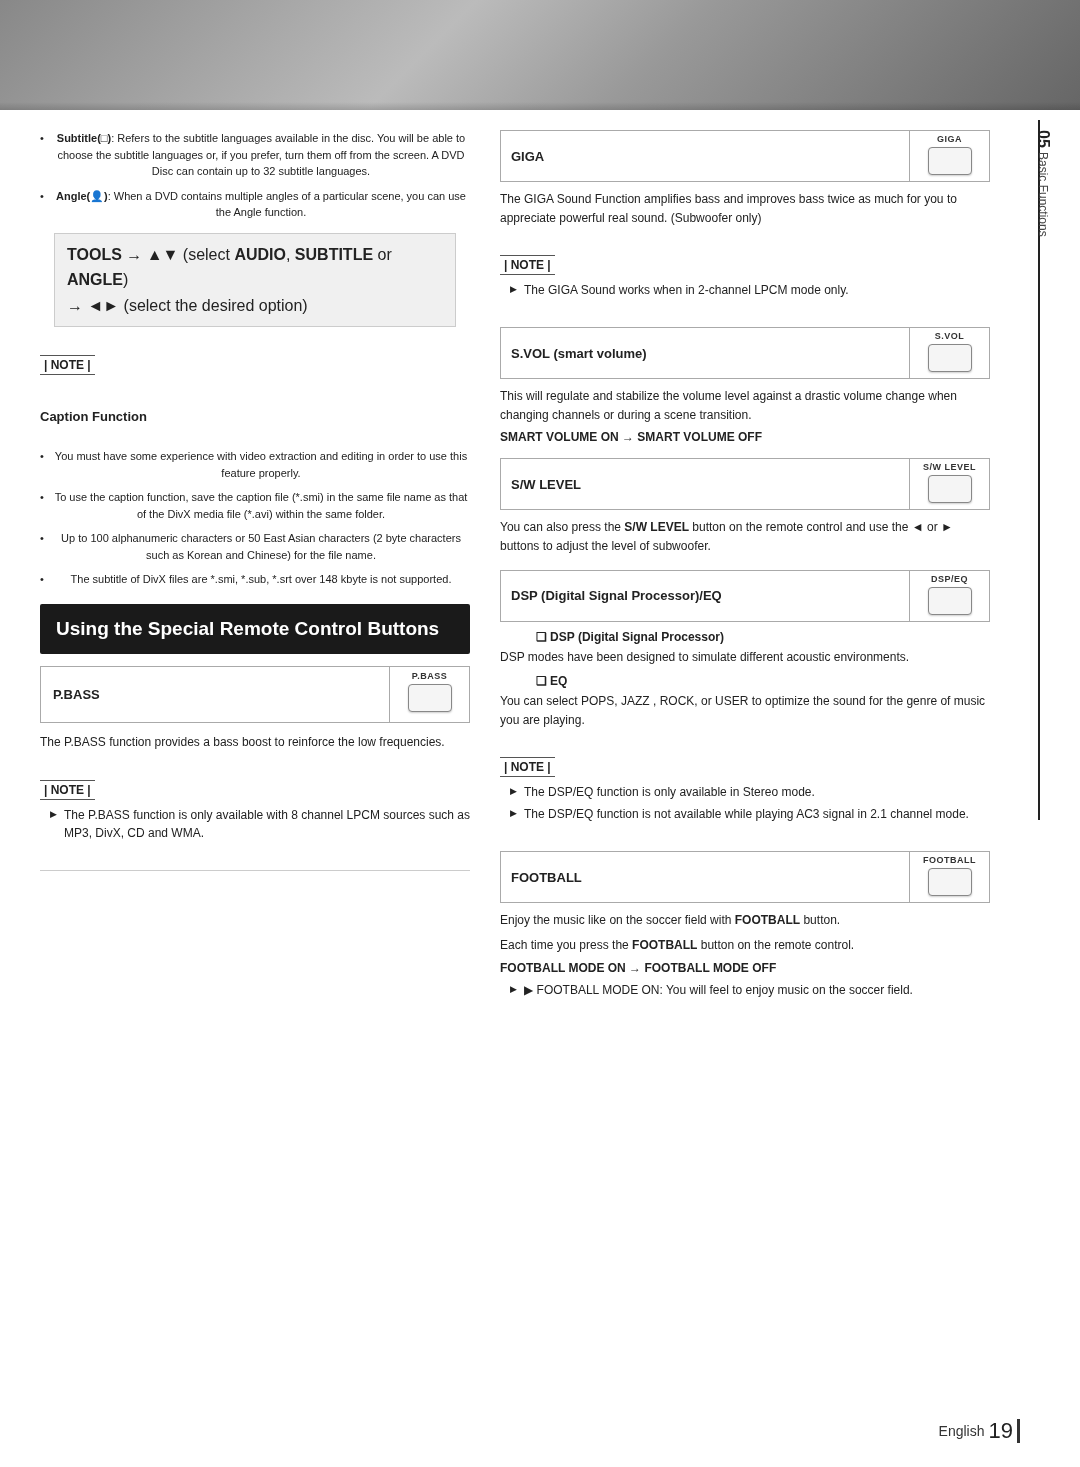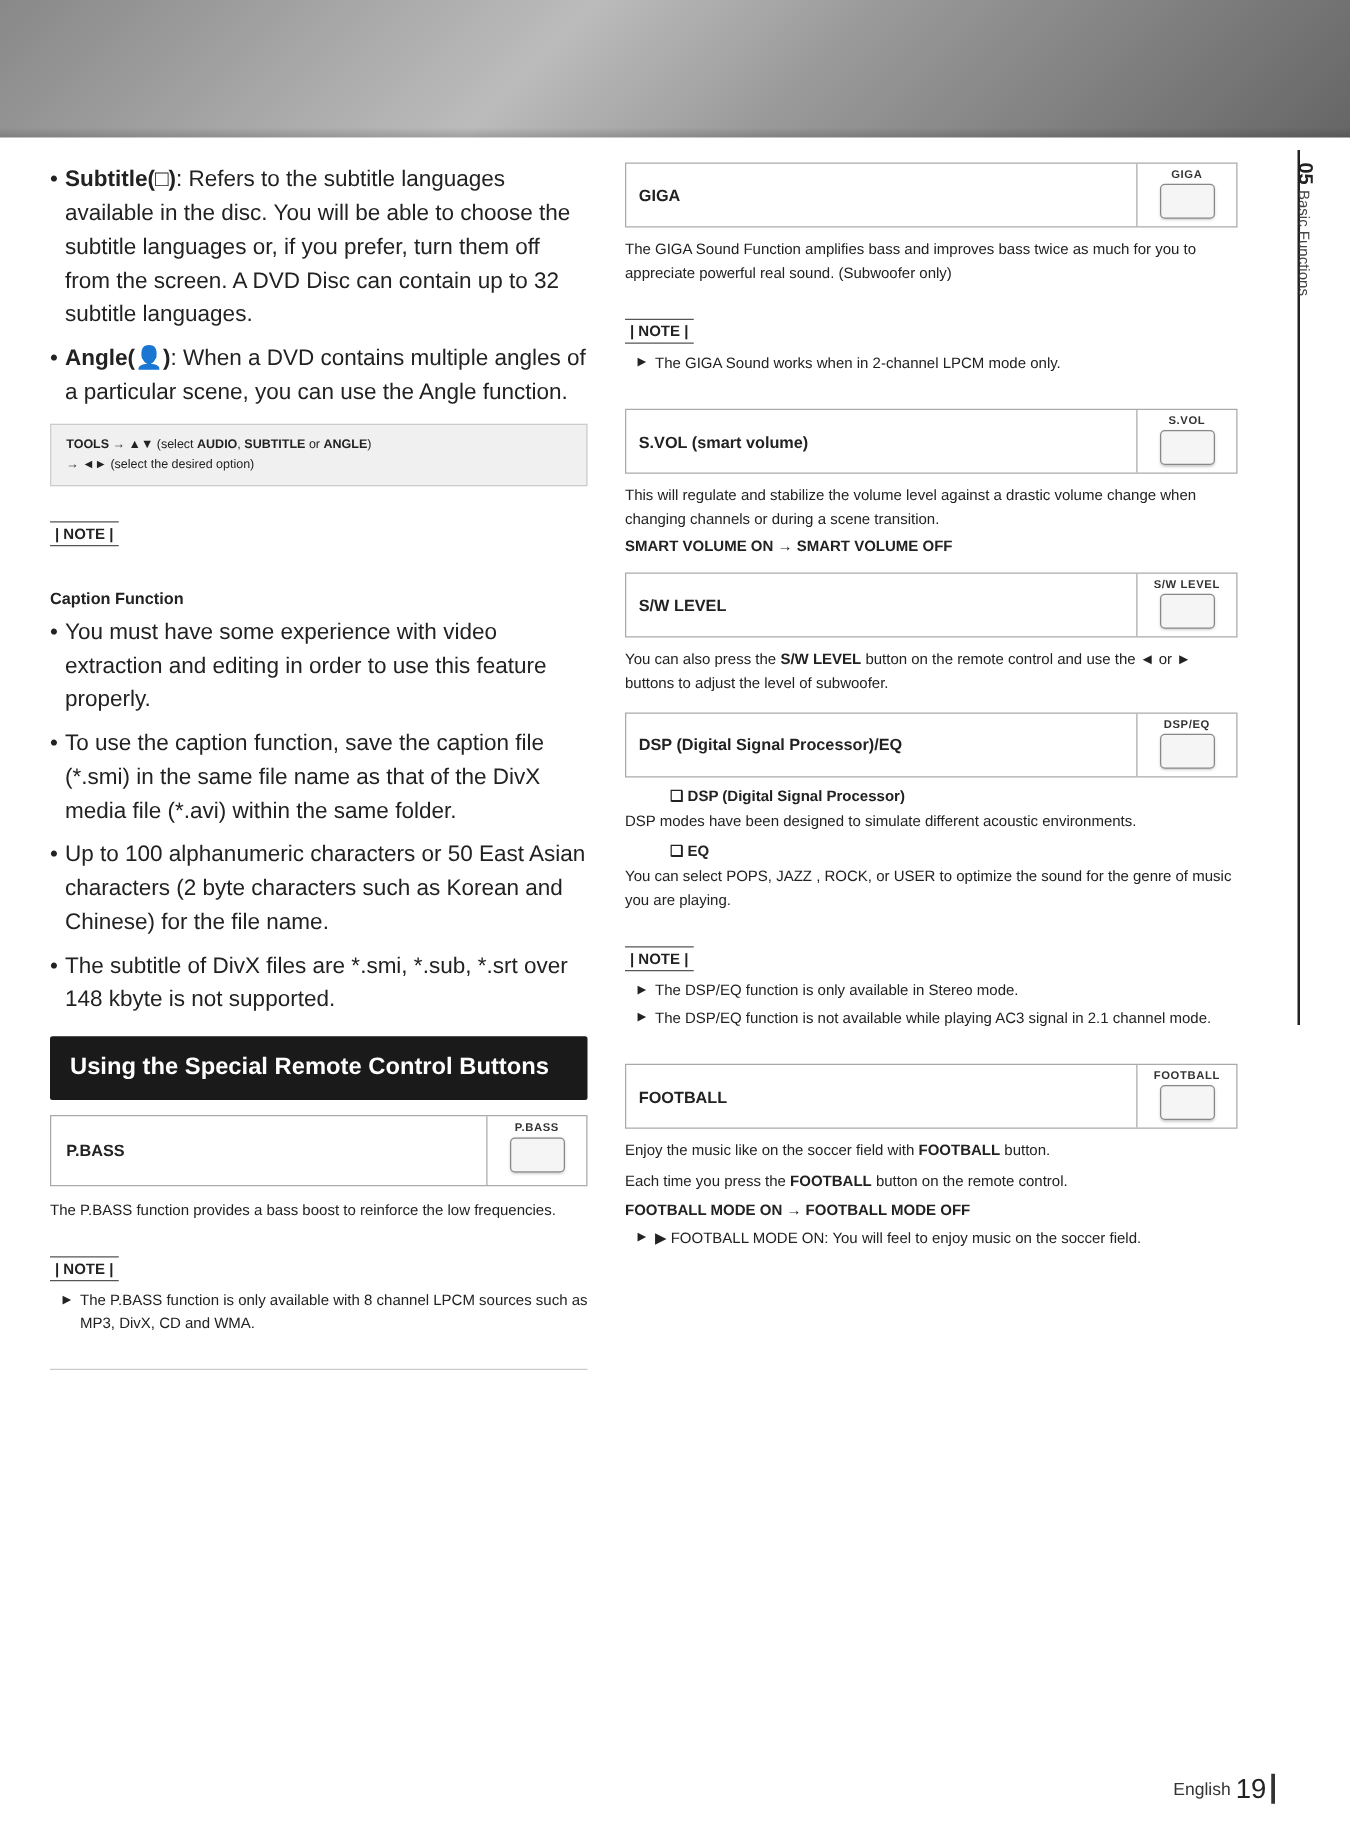--- a/index.html
+++ b/index.html
@@ -79,37 +79,38 @@
     
     ul.main-list {
       list-style: none;
       margin-bottom: 12px;
     }
     ul.main-list li {
       padding-left: 12px;
       position: relative;
       margin-bottom: 8px;
       line-height: 1.5;
-      font-size: 18px;
+      font-size: 11px;
+      text-align: center;
     }
     ul.main-list li::before {
       content: '•';
       position: absolute;
       left: 0;
     }
 
     .bold { font-weight: bold; }
 
     
     .tools-box {
       background: #f0f0f0;
       border: 1px solid #ccc;
       padding: 8px 12px;
-      margin: 10px 0;
-      font-size: 10px;
+      margin: 10px 14px;
+      font-size: 16px;
       line-height: 1.6;
     }
 
     
     .note-section {
       margin: 28px 0;
     }
     .note-title {
       font-size: 12px;
       font-weight: bold;
@@ -135,21 +136,21 @@
       position: absolute;
       left: 0;
       font-size: 9px;
       top: 2px;
     }
 
     
     .section-heading {
       font-weight: bold;
       font-size: 13px;
-      margin: 14px 0 6px 0;
+      margin: 14px 0 24px 0;
     }
 
     
     .special-section-header {
       background: #1a1a1a;
       color: #fff;
       padding: 12px 16px;
       font-size: 19px;
       font-weight: bold;
       line-height: 1.4;

